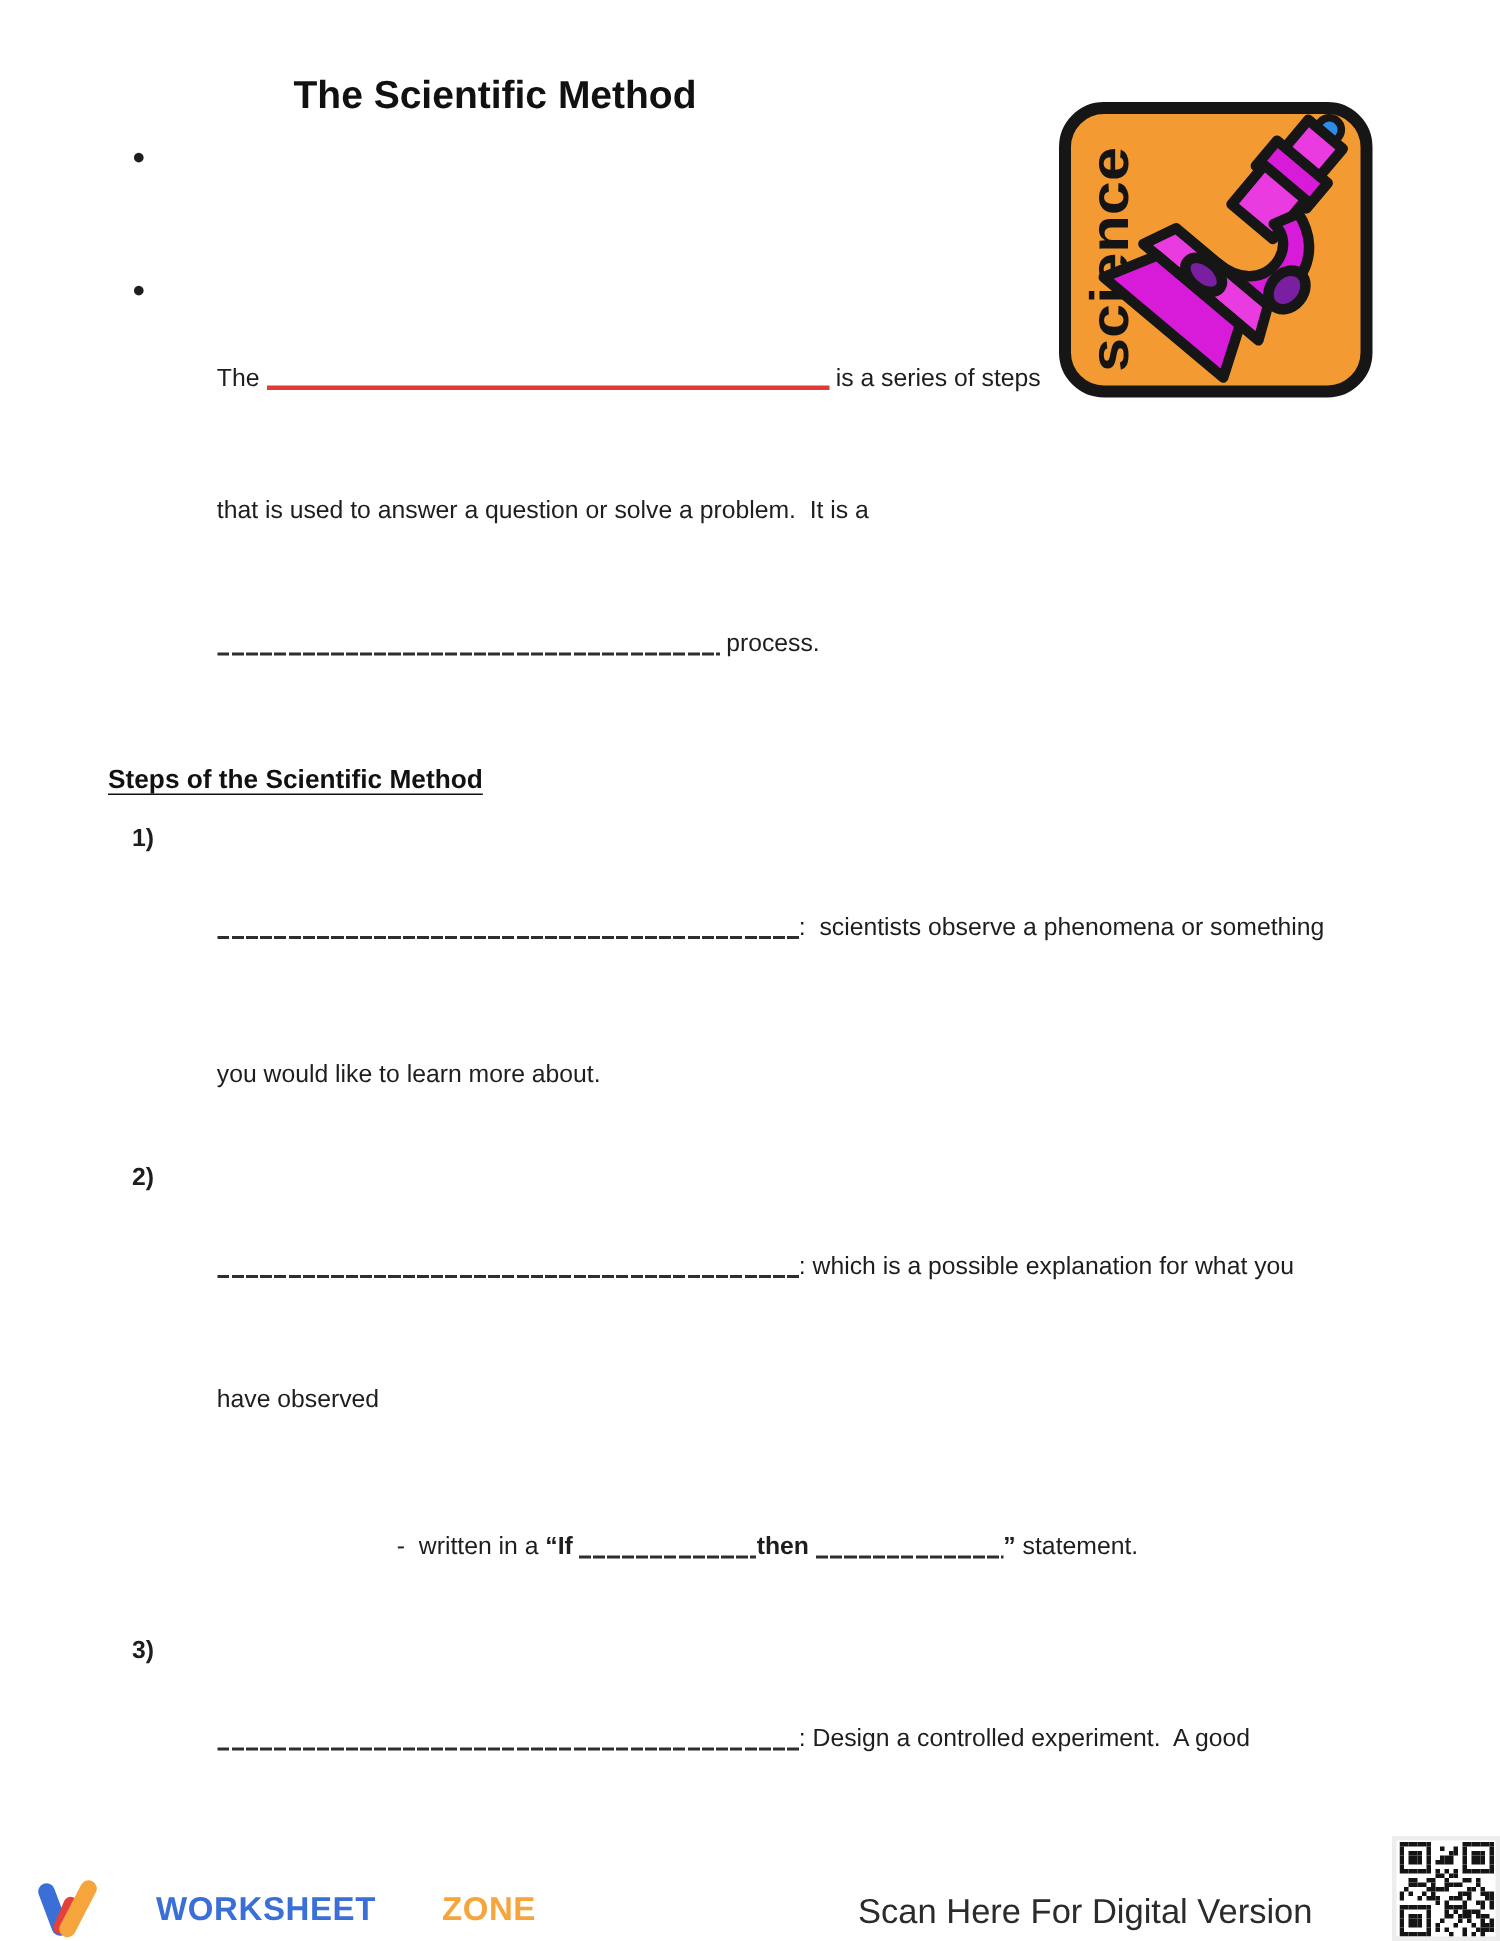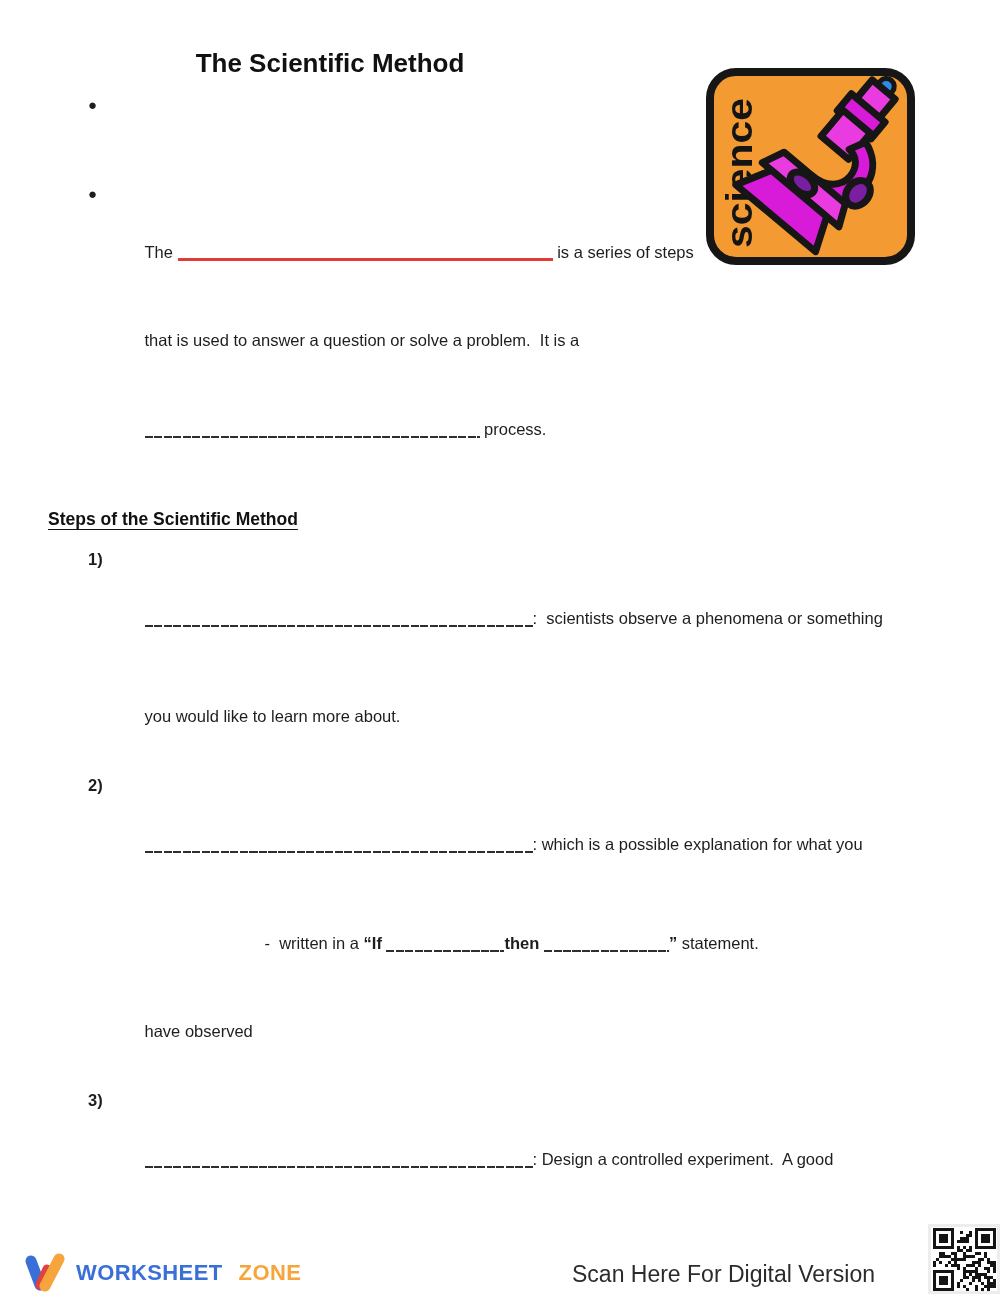--- a/index.html
+++ b/index.html
@@ -9,28 +9,28 @@
          color:#111;line-height:38px;}
   .line{position:relative;padding-left:117px;font-size:16.5px;line-height:29.5px;min-height:29.5px;
         white-space:pre-wrap;}
   .marker{position:absolute;left:88px;top:0;font-size:15px;}
   .num{position:absolute;left:88px;top:0;font-weight:bold;}
   .deep{padding-left:237px;}
   .b{font-weight:bold;}
   .blank{display:inline-block;height:2px;vertical-align:-3px;
          background:repeating-linear-gradient(to right,#2e2e2e 0 8px,rgba(0,0,0,0) 8px 9.5px);}
   .blank.red{background:#e23b33;height:2.5px;}
-  .sec-h{margin-left:48px;font-size:17.5px;font-weight:bold;color:#111;line-height:26px;
+  .sec-h{margin-left:72px;font-size:17.5px;font-weight:bold;color:#111;line-height:26px;
          text-decoration:underline;text-underline-offset:4px;}
   .intro{margin-top:8px;}
   .h-steps{margin-top:32px;margin-bottom:13px;}
   .steps .line{margin-bottom:10px;}
   .tight{margin-top:-10px;}
   .badge{position:absolute;left:702px;top:62px;width:218px;height:208px;}
-  .footer-logo{position:absolute;left:24px;top:1252px;display:flex;align-items:center;}
+  .footer-logo{position:absolute;left:24px;top:1252px;display:flex;align-items:center;gap:28px;}
   .logo-mark{width:44px;height:42px;margin-right:8px;}
   .brand{font-size:22px;font-weight:bold;letter-spacing:0.4px;}
   .brand-first{color:#3a6fd8;}
   .brand-second{color:#f6a53c;margin-left:16px;}
   .scan-text{position:absolute;left:572px;top:1261px;font-size:23px;color:#2b2b2b;}
   .qr{position:absolute;left:928px;top:1224px;width:72px;height:70px;background:#fff;
       border:3px solid #ededed;box-sizing:border-box;display:flex;align-items:center;justify-content:center;}
 </style>
 </head>
 <body>
@@ -78,25 +78,25 @@
       <span class="num">1)</span>
       <span><span class="blank" style="width: 388px;"></span><span class="">:  scientists observe a phenomena or something</span></span>
     </div>
     <div class="line">
       <span><span class="">you would like to learn more about.</span></span>
     </div>
     <div class="line">
       <span class="num">2)</span>
       <span><span class="blank" style="width: 388px;"></span><span class="">: which is a possible explanation for what you</span></span>
     </div>
+    <div class="line tight">
+      <span><span class="">have observed</span></span>
+    </div>
     <div class="line deep">
       <span><span class="">-  written in a </span><span class="b">“If </span><span class="blank" style="width: 118px;"></span><span class="b">then </span><span class="blank" style="width: 125px;"></span><span class="b">”</span><span class=""> statement.</span></span>
-    </div>
-    <div class="line tight">
-      <span><span class="">have observed</span></span>
     </div>
     <div class="line">
       <span class="num">3)</span>
       <span><span class="blank" style="width: 388px;"></span><span class="">: Design a controlled experiment.  A good</span></span>
     </div>
     <div class="line">
       
     </div>
 
   </div>

